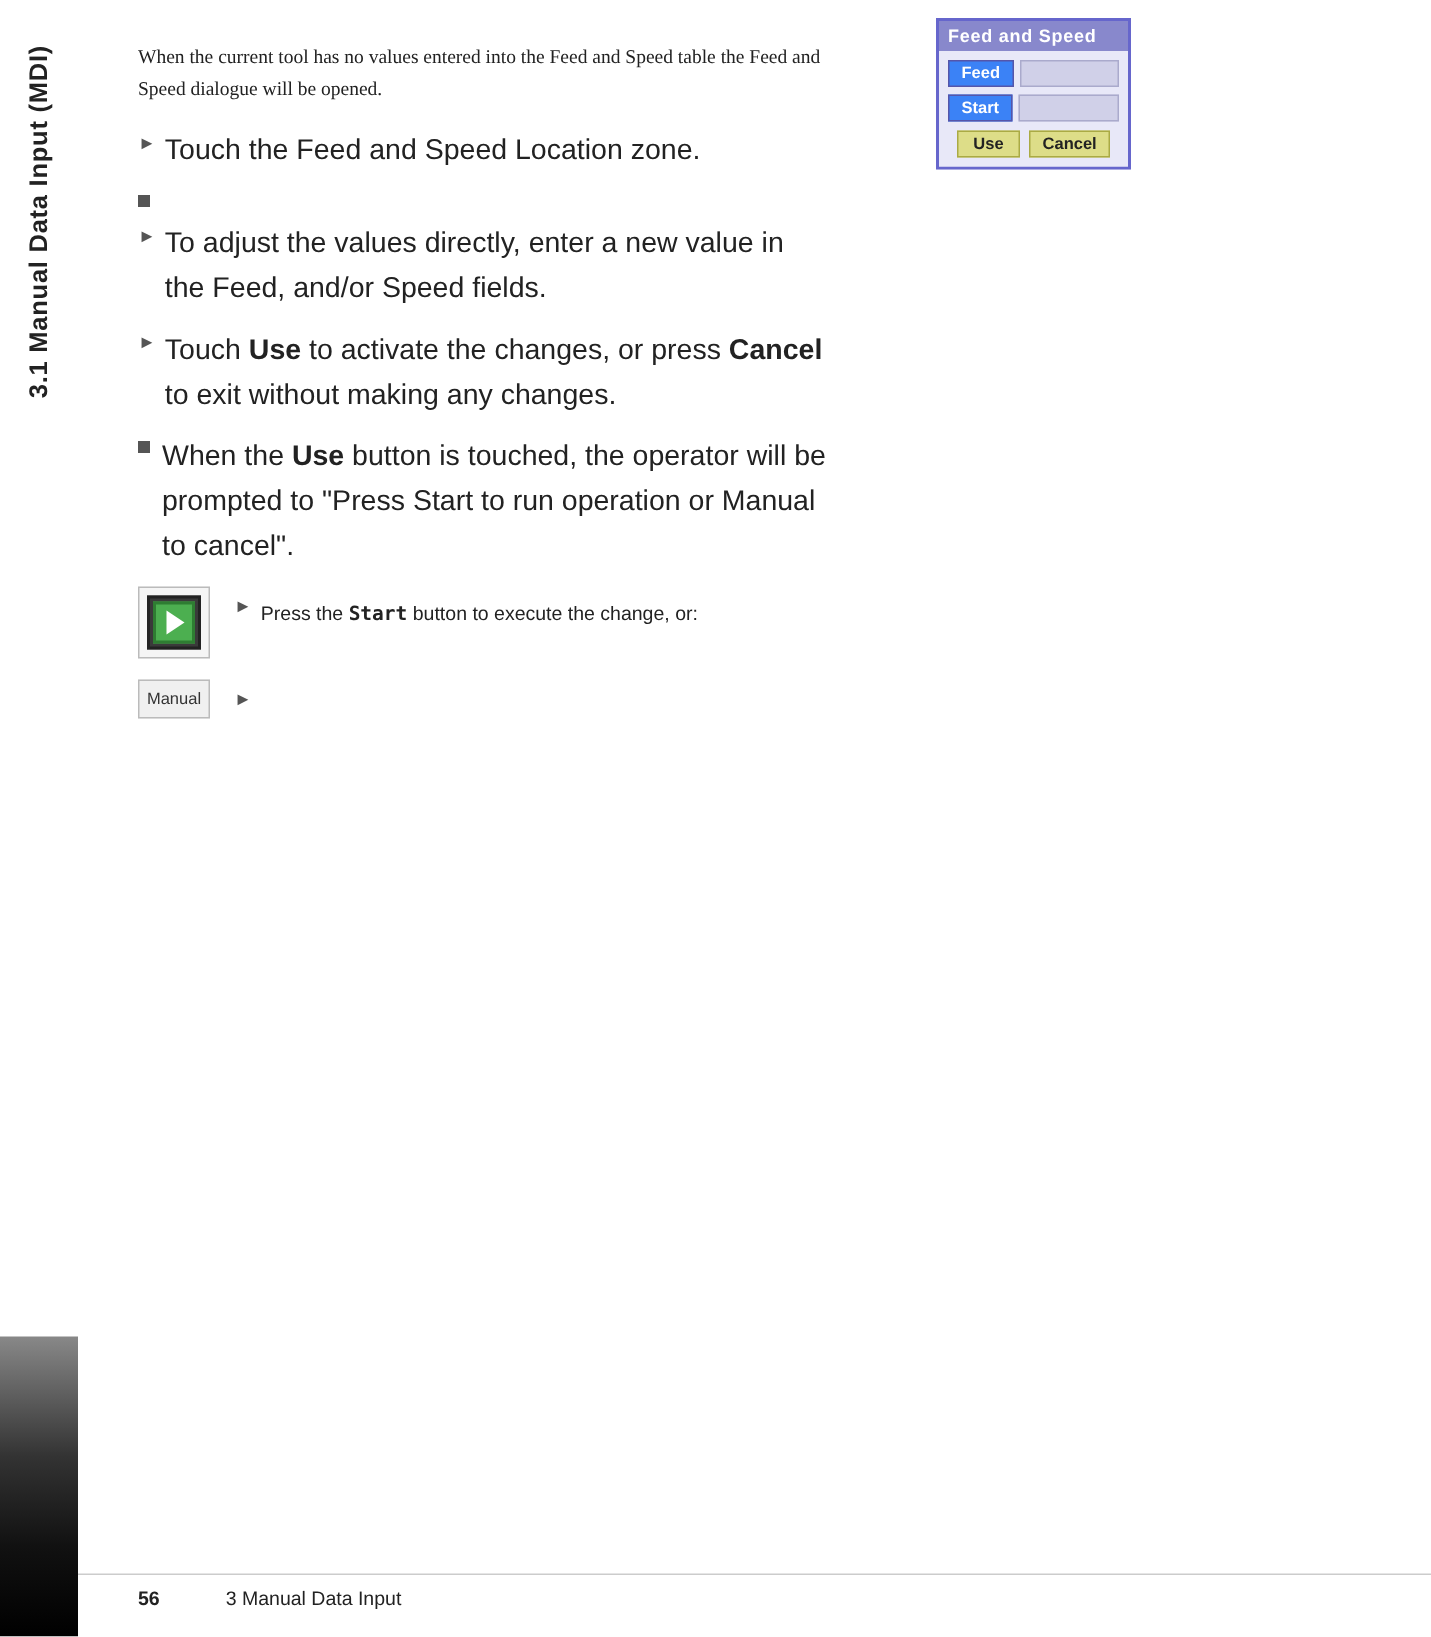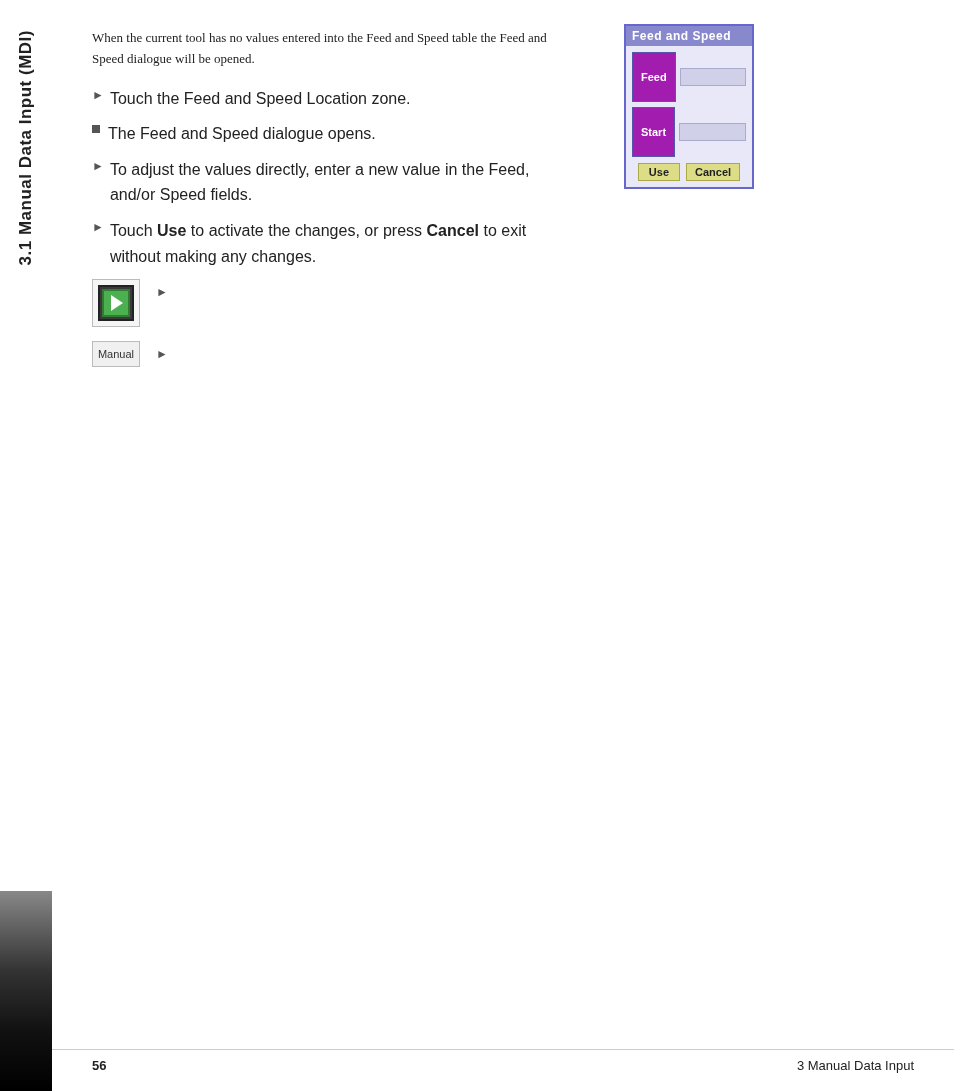--- a/index.html
+++ b/index.html
@@ -86,21 +86,21 @@
     .bullet-square {
       width: 8px;
       height: 8px;
       background: #555;
       flex-shrink: 0;
       margin-right: 8px;
       margin-top: 4px;
     }
 
     .bullet-text {
-      font-size: 16px;
+      font-size: 19px;
       line-height: 1.6;
       color: #222;
     }
 
     .bullet-text b, .bullet-text strong {
       font-weight: bold;
     }
 
     
     .icon-row {
@@ -169,21 +169,21 @@
     .icon-text {
       font-size: 13px;
       line-height: 1.6;
       color: #222;
       padding-top: 4px;
     }
 
     
     .dialog-box {
       position: absolute;
-      top: 24px;
+      top: 12px;
       right: 200px;
       width: 130px;
       border: 2px solid #6666cc;
       background: #e8e8f8;
     }
 
     .dialog-title-bar {
       background: #8888cc;
       color: #fff;
       font-size: 12px;
@@ -197,26 +197,26 @@
       background: #e8e8f8;
     }
 
     .dialog-row {
       display: flex;
       align-items: center;
       margin-bottom: 5px;
     }
 
     .dialog-label-btn {
-      background: #a21caf;
+      background: #3b82f6;
       color: #fff;
       border: 1px solid #5555aa;
       font-size: 11px;
       font-weight: bold;
-      padding: 18px 8px;
+      padding: 2px 8px;
       min-width: 40px;
       text-align: left;
       cursor: pointer;
     }
 
     .dialog-input-field {
       flex: 1;
       height: 18px;
       background: #d0d0e8;
       border: 1px solid #aaaacc;
@@ -250,21 +250,20 @@
       color: #222;
     }
 
     
     .footer {
       position: absolute;
       bottom: 18px;
       left: 52px;
       right: 0;
       display: flex;
-      justify-content: space-between;
       align-items: center;
       padding: 0 40px;
       border-top: 1px solid #ccc;
       padding-top: 8px;
     }
 
     .footer-page {
       font-size: 13px;
       font-weight: bold;
       color: #222;
@@ -307,44 +306,48 @@
 
   <p class="intro-text">When the current tool has no values entered into the Feed and Speed table the Feed and Speed dialogue will be opened.</p>
 
   <div class="bullet-item">
     <span class="bullet-arrow">►</span>
     <span class="bullet-text">Touch the Feed and Speed Location zone.</span>
   </div>
 
   <div class="bullet-item">
     <span class="bullet-square"></span>
-    <span class="bullet-text">The Feed and Speed dialogue opens.</span>
   </div>
 
   <div class="bullet-item">
     <span class="bullet-arrow">►</span>
     <span class="bullet-text">To adjust the values directly, enter a new value in the Feed, and/or Speed fields.</span>
   </div>
 
   <div class="bullet-item">
     <span class="bullet-arrow">►</span>
     <span class="bullet-text">Touch <b>Use</b> to activate the changes, or press <b>Cancel</b> to exit without making any changes.</span>
   </div>
 
+  <div class="bullet-item">
+    <span class="bullet-square"></span>
+    <span class="bullet-text">When the <b>Use</b> button is touched, the operator will be prompted to "Press Start to run operation or Manual to cancel".</span>
+  </div>
 
   <div class="icon-row">
     <div class="icon-box">
       <div class="start-icon-inner">
         <div class="start-icon-green">
           <div class="start-icon-triangle"></div>
         </div>
       </div>
     </div>
     <div style="display:flex; align-items:flex-start; padding-top:4px;">
       <span class="bullet-arrow">►</span>
+      <span class="icon-text">Press the <b><code>Start</code></b> button to execute the change, or:</span>
     </div>
   </div>
 
   <div class="icon-row">
     <div class="manual-box">
       <span>Manual</span>
     </div>
     <div style="display:flex; align-items:flex-start; padding-top:4px;">
       <span class="bullet-arrow">►</span>
     </div>

